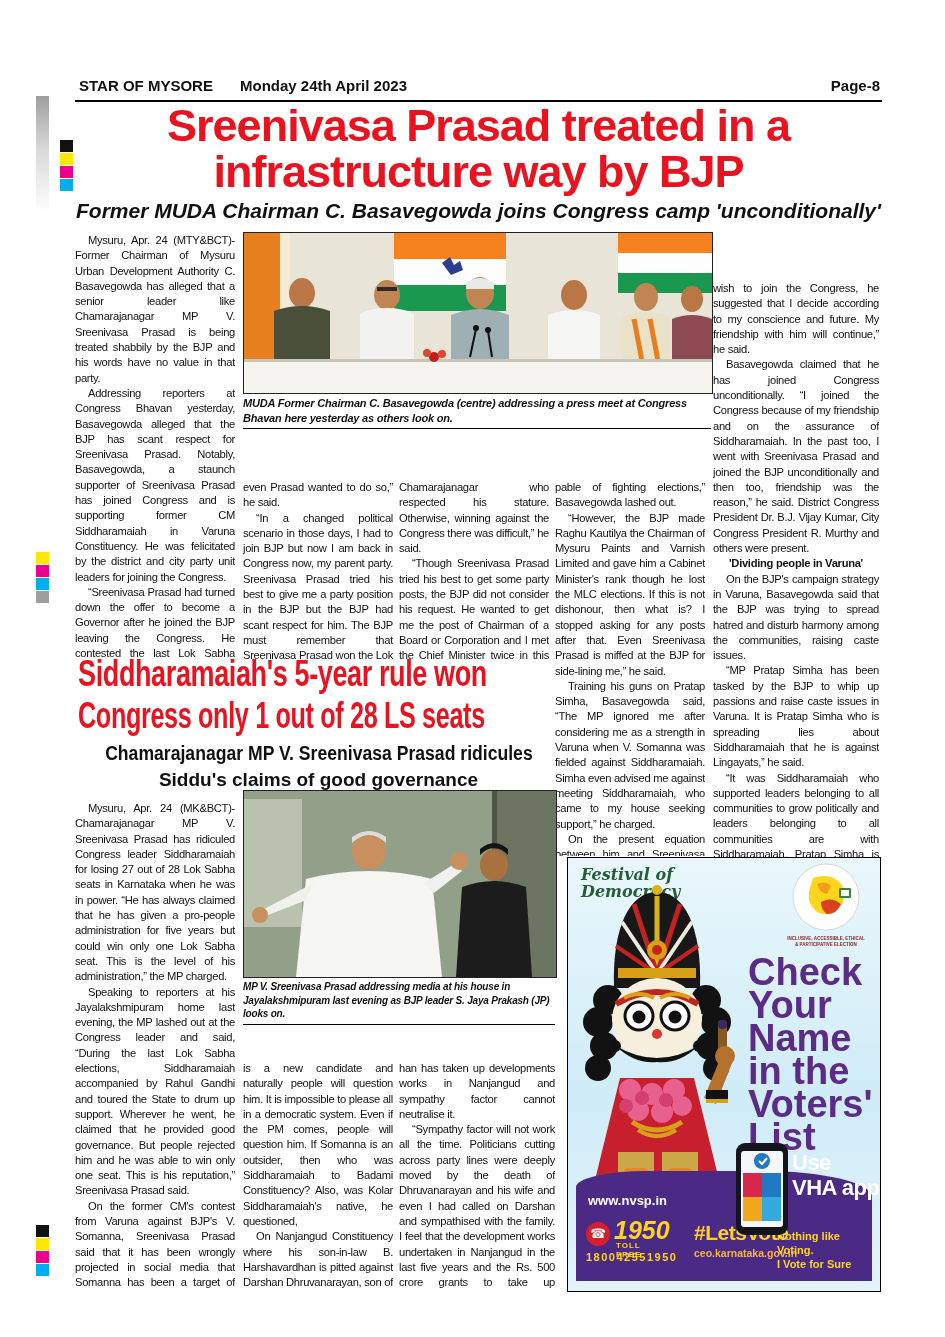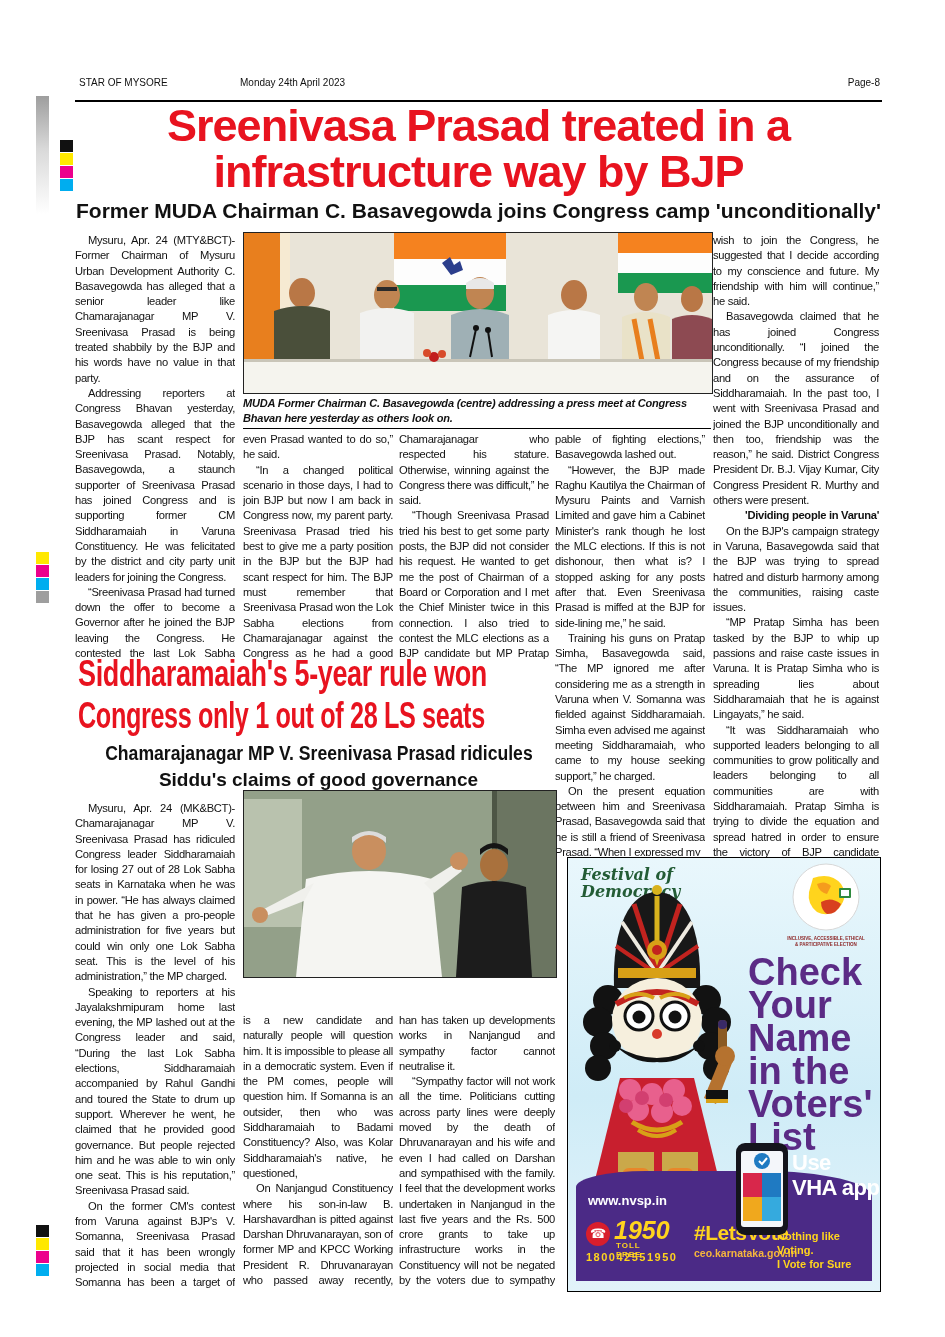--- a/index.html
+++ b/index.html
@@ -3,41 +3,41 @@
 <meta charset="utf-8">
 <style>
   html,body{margin:0;padding:0;background:#fff;}
   .page{position:relative;width:945px;height:1337px;background:#fff;overflow:hidden;
         font-family:"Liberation Sans", sans-serif;color:#111;}
   
   .gradbar{position:absolute;left:36px;top:96px;width:13px;height:118px;
            background:linear-gradient(180deg,#9e9e9e,#d9d9d9 45%,#fff);}
   .mark{position:absolute;width:13px;height:12px;}
   
-  .masthead{position:absolute;left:75px;top:77px;width:807px;height:22px;font-weight:normal;font-size:10px;}
+  .masthead{position:absolute;left:75px;top:77px;width:807px;height:22px;font-weight:bold;font-size:15px;}
   .masthead .paper{position:absolute;left:4px;top:0;}
   .masthead .date{position:absolute;left:165px;top:0;}
   .masthead .pageno{position:absolute;right:2px;top:0;}
   .toprule{position:absolute;left:75px;top:100px;width:807px;height:2px;background:#000;}
   
   .headline1{position:absolute;left:75px;top:103px;width:807px;text-align:center;
              color:#e8131f;font-weight:bold;font-size:45px;line-height:46px;letter-spacing:-1px;}
   .subhead1{position:absolute;left:75px;top:199px;width:807px;text-align:center;
-            font-weight:bold;font-size:21px;}
+            font-weight:bold;font-size:21px;font-style:italic;}
   .headline2{position:absolute;left:78px;top:653px;width:487px;color:#e8131f;font-weight:bold;
              font-size:36px;line-height:42px;letter-spacing:-0.5px;}
   .headline2 .hl{white-space:nowrap;transform-origin:left center;display:block;}
   .subhead2{position:absolute;left:75px;width:487px;text-align:center;font-weight:bold;font-size:20px;}
   .subhead2 .sl{white-space:nowrap;display:inline-block;transform-origin:center;}
   
   .col{position:absolute;font-size:11.2px;line-height:15.3px;letter-spacing:-0.3px;
        text-align:justify;overflow:hidden;}
   .col p{margin:0;text-indent:13px;}
-  .col p.cont{text-indent:0;}
-  .col p.crosshead{text-indent:0;text-align:right;font-weight:bold;}
+  .col p.cont{text-indent:0;margin-top:48px;}
+  .col p.crosshead{text-indent:0;text-align:center;font-weight:bold;}
   
   .photo{position:absolute;border:1px solid #222;background:#ddd;}
   .photo svg{display:block;}
   .caption{position:absolute;font-weight:bold;font-style:italic;font-size:11px;line-height:14.5px;
            border-bottom:1.5px solid #000;padding:3px 0 3px 0;letter-spacing:-0.2px;}
   
   .ad{position:absolute;left:567px;top:857px;width:312px;height:433px;border:1.5px solid #000;
       background:linear-gradient(180deg,#e9f7fc 0%,#cfecf7 55%,#e2f3fa 100%);overflow:hidden;}
   .festival{position:absolute;left:13px;top:8px;font-family:"DejaVu Serif",serif;font-style:italic;
             font-weight:bold;font-size:16px;line-height:17px;color:#235c35;}
@@ -197,20 +197,21 @@
       <path d="M70 92 L20 118 L14 128 L60 110 Z" fill="#f0f0ec"></path>
       <circle cx="16" cy="124" r="8" fill="#c98f5f"></circle>
       <path d="M180 92 L212 72 L218 80 L190 102 Z" fill="#f0f0ec"></path>
       <circle cx="215" cy="70" r="9" fill="#c98f5f"></circle>
 
       <ellipse cx="250" cy="74" rx="14" ry="16" fill="#a9713d"></ellipse>
       <path d="M236 64 Q250 50 264 64 L264 58 Q250 46 236 58 Z" fill="#151515"></path>
       <path d="M218 96 Q250 84 282 96 L288 186 L212 186 Z" fill="#1c1c1c"></path>
     </svg>
   </div>
+  <div class="caption" style="left:243px;top:977px;width:312px;font-size:10px;line-height:13.5px;">MP V. Sreenivasa Prasad addressing media at his house in Jayalakshmipuram last evening as BJP leader S. Jaya Prakash (JP) looks on.</div>
 
   <div class="col" style="left:243px;top:1013px;width:150px;height:278px;">
     <p class="cont">is a new candidate and naturally people will question him. It is impossible to please all in a democratic system. Even if the PM comes, people will question him. If Somanna is an outsider, then who was Siddharamaiah to Badami Constituency? Also, was Kolar Siddharamaiah's native, he questioned,</p>
     <p>On Nanjangud Constituency where his son-in-law B. Harshavardhan is pitted against Darshan Dhruvanarayan, son of former MP and KPCC Working President R. Dhruvanarayan who passed away recently, Prasad said that Harshavard-</p>
   </div>
   <div class="col" style="left:399px;top:1013px;width:156px;height:278px;">
     <p class="cont">han has taken up developments works in Nanjangud and sympathy factor cannot neutralise it.</p>
     <p>“Sympathy factor will not work all the time. Politicians cutting across party lines were deeply moved by the death of Dhruvanarayan and his wife and even I had called on Darshan and sympathised with the family. I feel that the development works undertaken in Nanjangud in the last five years and the Rs. 500 crore grants to take up infrastructure works in the Constituency will not be negated by the voters due to sympathy factor,” he added.</p>
   </div>
 

